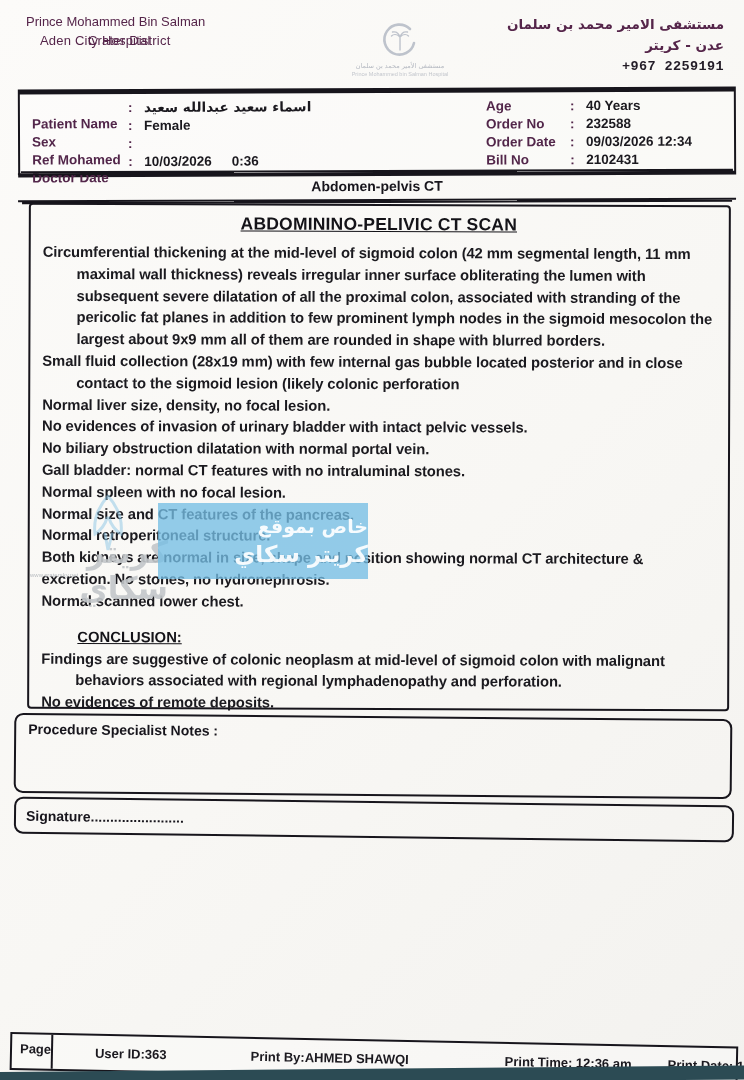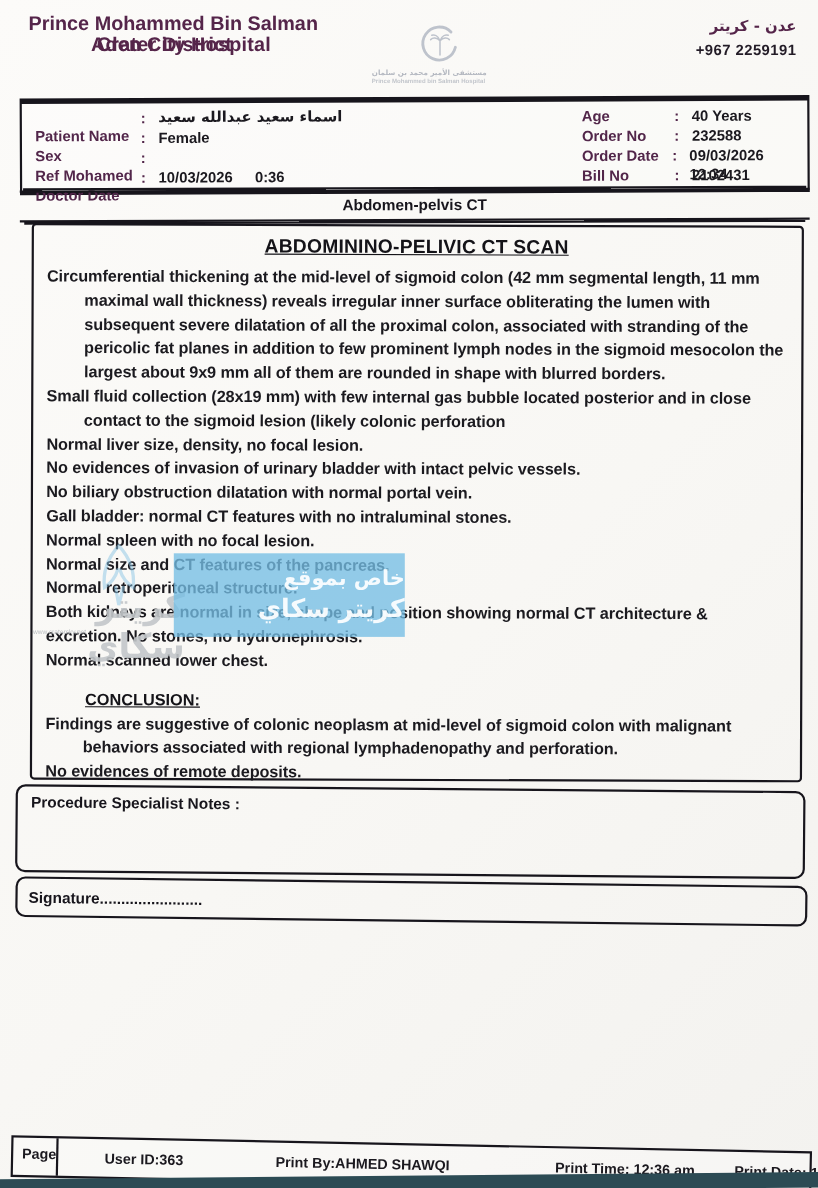--- a/index.html
+++ b/index.html
@@ -9,40 +9,40 @@
     font-family:"Liberation Sans","DejaVu Sans",sans-serif;
     -webkit-font-smoothing:antialiased;
   }
   .page{
     position:absolute;inset:0;background:linear-gradient(135deg,#fcfbf9 0%,#f8f7f4 55%,#f3f2ef 100%);
   }
   .ar{font-family:"DejaVu Sans",sans-serif;direction:rtl;unicode-bidi:isolate;}
 
   
   .header{position:absolute;top:10px;left:20px;right:14px;height:76px;}
-  .h-left{position:absolute;left:6px;top:2px;color:#55254a;font-weight:bold;font-size:18px;line-height:19px;text-align:center;}
+  .h-left{position:absolute;left:6px;top:2px;color:#55254a;font-weight:normal;font-size:13px;line-height:19px;}
   .h-sub{position:relative;margin-left:14px;letter-spacing:.2px;}
   .h-sub .overlap{position:absolute;left:48px;top:0;}
-  .h-logo{position:absolute;left:318px;top:12px;width:124px;text-align:left;opacity:.85;font-weight:bold;}
+  .h-logo{position:absolute;left:318px;top:12px;width:124px;text-align:center;opacity:.85;}
   .h-logo svg{display:block;margin:0 auto;}
   .logo-cap{font-size:6.5px;color:#a9aeb8;line-height:8px;}
   .logo-cap.en{font-size:5.5px;color:#b8bcc4;}
   .h-right{position:absolute;right:6px;top:4px;text-align:right;font-weight:bold;font-size:13.5px;line-height:21px;color:#55254a;}
-  .h-right .phone{color:#231c27;letter-spacing:.4px;}
+  .h-right .phone{color:#231c27;letter-spacing:.4px;font-family:Liberation Mono, monospace;}
 
   
   .patient-box{
     position:absolute;top:88px;left:18px;right:8px;height:80px;
     border:2px solid #17151c;border-top-width:5px;border-bottom-width:3px;
     transform:rotate(-.25deg);background:rgba(255,255,255,.25);
     font-size:13.5px;font-weight:bold;
   }
   .p-col{position:absolute;top:5px;}
   .p-col.left{left:12px;width:440px;}
-  .p-col.right{left:509px;right:4px;}
+  .p-col.right{left:466px;right:4px;}
   .prow{display:flex;height:17px;line-height:17px;margin-bottom:1px;}
   .plabel{color:#52264a;}
   .p-col.left .plabel{width:96px;margin-top:16px;}
   .p-col.right .plabel{width:84px;}
   .pcolon{color:#52264a;width:16px;}
   .pvalue{color:#1b191f;}
   .pvalue2{color:#1b191f;margin-left:20px;}
 
   
   .section-bar{
@@ -142,20 +142,21 @@
         <svg width="40" height="40" viewBox="0 0 40 40">
           <path d="M30 7 A 15 15 0 1 0 34 21" fill="none" stroke="#b4bac5" stroke-width="2.6" stroke-linecap="round"></path>
           <path d="M20 15 L20 28 M20 15 C17 12 13.5 12 11.5 14 M20 15 C23 12 26.5 12 28.5 14 M20 15 C18.5 10.5 15 9.5 12.5 10 M20 15 C21.5 10.5 25 9.5 27.5 10" fill="none" stroke="#b4bac5" stroke-width="1.4" stroke-linecap="round"></path>
         </svg>
       </span>
       <div class="logo-cap ar">مستشفى الأمير محمد بن سلمان</div>
       <div class="logo-cap en">Prince Mohammed bin Salman Hospital</div>
     </div>
 
     <div class="h-right">
+      <div class="ar">مستشفى الامير محمد بن سلمان</div>
       <div class="ar">عدن - كريتر</div>
       <div class="phone">+967 2259191</div>
     </div>
   </div>
 
   <div class="patient-box">
     <div class="p-col left">
       <div class="prow">
         <span class="plabel">Patient Name</span>
         <span class="pcolon">:</span>

